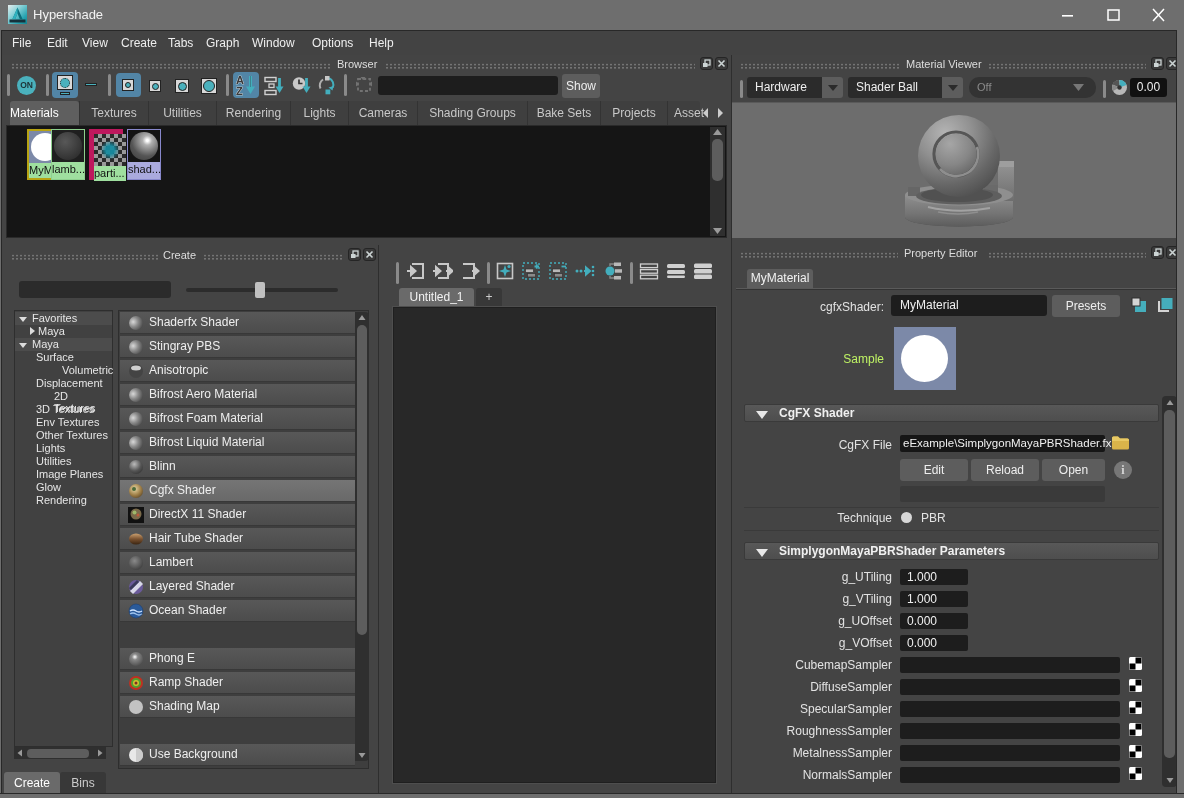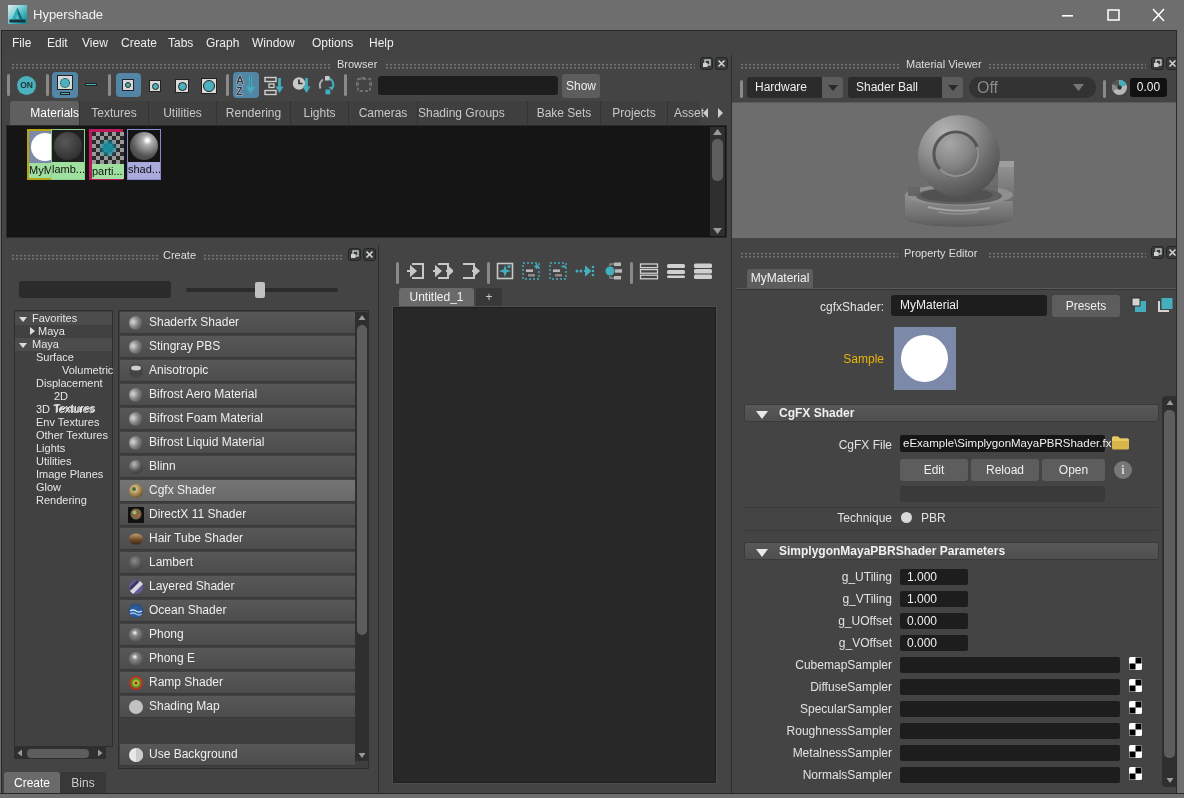--- a/index.html
+++ b/index.html
@@ -137,27 +137,27 @@
           <path d="M1 5.5 L4 8 L1 10.5 Z" fill="#999"></path>
           <path d="M17 5.5 L14 8 L17 10.5 Z" fill="#999"></path>
           <path d="M5.5 1 L8 4 L10.5 1 Z" fill="#999"></path>
         </svg></div>
     <div class="abs field" style="left:378px;top:21px;width:180px;height:19px;background:#1d1d1d;"></div>
     <div class="abs btn" style="left:562px;top:19px;width:38px;height:24px;font-size:12px;line-height:24px;">Show</div>
   </div>
 
   <div class="abs" style="left:0;top:46px;width:100%;height:24px;font-size:12px;color:#c8c8c8;">
     <div class="abs" style="left:7px;top:0;width:690px;height:24px;background:#3f3f3f;border-radius:3px 3px 0 0;"></div>
-    <div class="abs" style="left:7px;top:0;width:69px;height:24px;background:#5f5f5f;border-radius:3px 3px 0 0;color:#fff;text-align:right;line-height:24px;">Materials</div>
+    <div class="abs" style="left:7px;top:0;width:69px;height:24px;background:#5f5f5f;border-radius:3px 3px 0 0;color:#fff;text-align:left;line-height:24px;">Materials</div>
     <div class="abs" style="left:76px;top:0;width:69px;text-align:center;line-height:24px;border-left:1px solid #333;">Textures</div>
     <div class="abs" style="left:145px;top:0;width:68px;text-align:center;line-height:24px;border-left:1px solid #333;">Utilities</div>
     <div class="abs" style="left:213px;top:0;width:74px;text-align:center;line-height:24px;border-left:1px solid #333;">Rendering</div>
     <div class="abs" style="left:287px;top:0;width:58px;text-align:center;line-height:24px;border-left:1px solid #333;">Lights</div>
     <div class="abs" style="left:345px;top:0;width:69px;text-align:center;line-height:24px;border-left:1px solid #333;">Cameras</div>
-    <div class="abs" style="left:414px;top:0;width:110px;text-align:left;line-height:24px;border-left:1px solid #333;">Shading Groups</div>
+    <div class="abs" style="left:414px;top:0;width:110px;text-align:center;line-height:24px;border-left:1px solid #333;">Shading Groups</div>
     <div class="abs" style="left:524px;top:0;width:73px;text-align:center;line-height:24px;border-left:1px solid #333;">Bake Sets</div>
     <div class="abs" style="left:597px;top:0;width:67px;text-align:center;line-height:24px;border-left:1px solid #333;">Projects</div>
     <div class="abs" style="left:664px;top:0;width:36px;text-align:left;padding-left:6px;line-height:24px;border-left:1px solid #333;">Asset&nbsp;</div>
     <svg class="abs" style="left:697px;top:6px;" width="12" height="12" viewBox="0 0 12 12">
         <path d="M8 1 L3 6 L8 11 Z" fill="#cccccc"></path>
       </svg>
     <svg class="abs" style="left:711px;top:6px;" width="12" height="12" viewBox="0 0 12 12">
         <path d="M4 1 L9 6 L4 11 Z" fill="#cccccc"></path>
       </svg>
   </div>
@@ -167,21 +167,21 @@
     <div class="abs" style="left:20px;top:3px;width:36px;height:51px;border:2px solid #b7a312;background:#4d7c0f;">
       <div class="abs" style="left:0;top:0;width:32px;height:32px;background:#7c89a8;"></div>
       <div class="abs" style="left:2px;top:2px;width:28px;height:28px;border-radius:50%;background:#ffffff;"></div>
       <div class="abs" style="left:0;top:32px;width:32px;height:15px;background:#9fdf9f;color:#111;font-size:11px;line-height:15px;">MyM...</div>
     </div>
     <div class="abs" style="left:44px;top:3px;width:34px;height:51px;border:1px solid #8ed08e;background:#9fdf9f;">
       <div class="abs" style="left:0;top:0;width:32px;height:32px;background:#1f1f1f;"></div>
       <div class="abs" style="left:2px;top:2px;width:28px;height:28px;border-radius:50%;background:radial-gradient(circle at 40% 35%, #585858, #333 70%, #262626);"></div>
       <div class="abs" style="left:0;top:32px;width:32px;height:15px;background:#9fdf9f;color:#111;font-size:11px;line-height:15px;">lamb...</div>
     </div>
-    <div class="abs" style="left:82px;top:3px;width:34px;height:51px;border:3px solid #be185d;background:#9fdf9f;">
+    <div class="abs" style="left:82px;top:3px;width:34px;height:51px;border:5px solid #be185d;background:#9fdf9f;">
       <div class="abs" style="left:0;top:0;width:32px;height:32px;background:
         repeating-conic-gradient(#9a9a9a 0% 25%, #2a2a2a 0% 50%); background-size:8px 8px;"></div>
       <div class="abs" style="left:6px;top:6px;width:20px;height:20px;border-radius:50%;background:radial-gradient(circle, rgba(23,140,160,0.95) 30%, rgba(23,140,160,0) 70%);"></div>
       <div class="abs" style="left:0;top:32px;width:32px;height:15px;background:#9fdf9f;color:#111;font-size:11px;line-height:15px;">parti...</div>
     </div>
     <div class="abs" style="left:120px;top:3px;width:34px;height:51px;border:1px solid #8888cc;background:#aaaadd;">
       <div class="abs" style="left:0;top:0;width:32px;height:32px;background:#141414;"></div>
       <div class="abs" style="left:2px;top:2px;width:28px;height:28px;border-radius:50%;background:radial-gradient(circle at 62% 30%, #ffffff 4%, #b0b0b0 18%, #555 60%, #3a3a3a);"></div>
       <div class="abs" style="left:0;top:32px;width:32px;height:15px;background:#aaaadd;color:#111;font-size:11px;line-height:15px;">shad...</div>
     </div>
@@ -399,33 +399,20 @@
       </div>
     <div class="abs" style="left:1px;top:289px;width:235px;height:22px;background:linear-gradient(#585858,#4c4c4c);border-bottom:1px solid #383838;">
         <span style="position:absolute;left:8px;top:3px;"><svg width="16" height="16" viewBox="0 0 16 16">
             <circle cx="8" cy="8" r="7" fill="#2a5a9a"></circle>
             <path d="M2 8 Q5 6 8 8 T14 8" stroke="#cfe4ff" stroke-width="1.5" fill="none"></path>
             <path d="M2 11 Q5 9 8 11 T14 11" stroke="#9fc4ef" stroke-width="1.5" fill="none"></path>
             <circle cx="8" cy="8" r="7" fill="none" stroke="#1a3a6a" stroke-width="0.5"></circle>
           </svg></span>
         <span style="position:absolute;left:29px;top:3px;color:#eee;">Ocean Shader</span>
       </div>
-    <div class="abs" style="left:1px;top:313px;width:235px;height:22px;background:linear-gradient(#585858,#4c4c4c);border-bottom:1px solid #383838;">
-        <span style="position:absolute;left:8px;top:3px;"><svg width="16" height="16" viewBox="0 0 16 16">
-            <defs>
-              <radialGradient id="gp" cx="0.42" cy="0.35" r="0.85">
-                <stop offset="0%" stop-color="#fff"></stop>
-                <stop offset="25%" stop-color="#888"></stop>
-                <stop offset="100%" stop-color="#3a3a3a"></stop>
-              </radialGradient>
-            </defs>
-            <circle cx="8" cy="8" r="7" fill="url(#gp)"></circle>
-          </svg></span>
-        <span style="position:absolute;left:29px;top:3px;color:#eee;">Phong</span>
-      </div>
     <div class="abs" style="left:1px;top:337px;width:235px;height:22px;background:linear-gradient(#585858,#4c4c4c);border-bottom:1px solid #383838;">
         <span style="position:absolute;left:8px;top:3px;"><svg width="16" height="16" viewBox="0 0 16 16">
             <defs>
               <radialGradient id="gp" cx="0.42" cy="0.35" r="0.85">
                 <stop offset="0%" stop-color="#fff"></stop>
                 <stop offset="25%" stop-color="#888"></stop>
                 <stop offset="100%" stop-color="#3a3a3a"></stop>
               </radialGradient>
             </defs>
             <circle cx="8" cy="8" r="7" fill="url(#gp)"></circle>
@@ -556,21 +543,21 @@
 
   <div class="abs vsep" style="left:8px;top:25px;height:18px;"></div>
   <div class="abs field" style="left:15px;top:22px;width:75px;height:21px;background:#2b2b2b;border-radius:3px 0 0 3px;font-size:12px;color:#eee;line-height:21px;padding-left:8px;">Hardware</div>
   <div class="abs btn" style="left:90px;top:22px;width:21px;height:21px;border-radius:0 3px 3px 0;"><svg width="12" height="8" viewBox="0 0 12 8" style="margin-top:7px;">
         <path d="M1 1 L6 7 L11 1 Z" fill="#2a2a2a"></path>
       </svg></div>
   <div class="abs field" style="left:116px;top:22px;width:94px;height:21px;background:#2b2b2b;border-radius:3px 0 0 3px;font-size:12px;color:#eee;line-height:21px;padding-left:8px;">Shader Ball</div>
   <div class="abs btn" style="left:210px;top:22px;width:21px;height:21px;border-radius:0 3px 3px 0;"><svg width="12" height="8" viewBox="0 0 12 8" style="margin-top:7px;">
         <path d="M1 1 L6 7 L11 1 Z" fill="#2a2a2a"></path>
       </svg></div>
-  <div class="abs field" style="left:237px;top:22px;width:127px;height:21px;background:#333333;border-radius:10px;font-size:16px;color:#8a8a8a;line-height:21px;padding-left:8px;">Off</div>
+  <div class="abs field" style="left:237px;top:22px;width:127px;height:21px;background:#333333;border-radius:10px;font-size:11px;color:#8a8a8a;line-height:21px;padding-left:8px;">Off</div>
   <svg class="abs" style="left:340px;top:28px;" width="13" height="9" viewBox="0 0 13 9">
       <path d="M1 1 L6.5 8 L12 1 Z" fill="#777"></path>
     </svg>
   <div class="abs vsep" style="left:371px;top:25px;height:18px;"></div>
   <svg class="abs" style="left:379px;top:24px;" width="17" height="17" viewBox="0 0 17 17">
       <circle cx="8.5" cy="8.5" r="7.5" fill="#b8b8b8"></circle>
       <path d="M8.5 1 A7.5 7.5 0 0 1 15.5 6 L8.5 8.5 Z" fill="#43aebd"></path>
       <path d="M1.5 5.5 A7.5 7.5 0 0 1 8 1 L8.5 8.5 Z" fill="#555"></path>
       <path d="M2 12 A7.5 7.5 0 0 1 1.5 5.8 L8.5 8.5 Z" fill="#888"></path>
       <circle cx="8.5" cy="8.5" r="2.2" fill="#333"></circle>
@@ -648,21 +635,21 @@
   <svg class="abs" style="left:399px;top:57px;" width="16" height="16" viewBox="0 0 16 16">
       <rect x="4" y="4" width="11" height="11" fill="#45aebc"></rect>
       <rect x="1" y="1" width="8" height="8" fill="#d4d4d4" stroke="#2e2e2e" stroke-width="1"></rect>
     </svg>
   <svg class="abs" style="left:425px;top:57px;" width="16" height="16" viewBox="0 0 16 16">
       <rect x="1" y="4" width="11" height="11" fill="#d4d4d4"></rect>
       <rect x="3" y="4" width="9" height="9" fill="#444444"></rect>
       <rect x="4.5" y="1" width="11" height="11" fill="#45aebc"></rect>
     </svg>
 
-  <div class="abs" style="left:0;top:112px;width:152px;text-align:right;color:#eab308;">Sample</div>
+  <div class="abs" style="left:0;top:112px;width:152px;text-align:right;color:#bef264;">Sample</div>
   <div class="abs" style="left:162px;top:87px;width:62px;height:63px;background:#7c89a8;">
     <div class="abs" style="left:7px;top:8px;width:47px;height:47px;border-radius:50%;background:#ffffff;"></div>
   </div>
 
   <div class="abs" style="left:12px;top:164px;width:415px;height:18px;background:linear-gradient(#585858,#4e4e4e);border:1px solid #3a3a3a;border-radius:2px;">
     <svg class="abs" style="left:11px;top:6px;" width="12" height="8" viewBox="0 0 12 8">
         <path d="M0 0 L12 0 L6 8 Z" fill="#e8e8e8"></path>
       </svg>
     <div class="abs" style="left:34px;top:1px;font-weight:bold;color:#f0f0f0;">CgFX Shader</div>
   </div>

